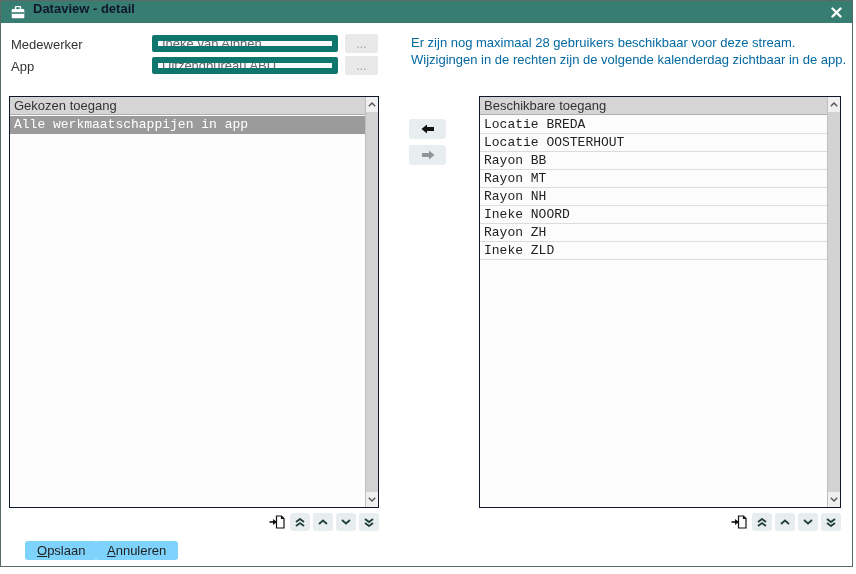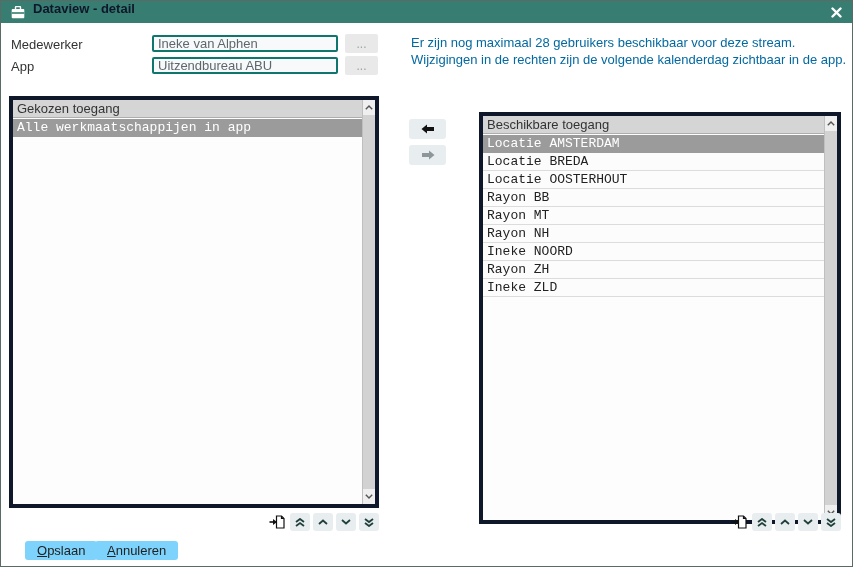--- a/index.html
+++ b/index.html
@@ -8,27 +8,27 @@
   #window{position:absolute;left:0;top:0;width:853px;height:567px;background:#fff;
           border:1px solid #5c6a66;box-sizing:border-box;}
   
   .titlebar{position:absolute;left:0;top:0;right:0;height:22px;background:#377d72;
             display:flex;color:#0f172a;}
   .titlebar .ticon{margin-left:10px;display:flex;align-items:center;}
   .titlebar .ttext{margin-left:8px;font-weight:bold;font-size:13px;}
   .titlebar .close{margin-left:auto;margin-right:10px;cursor:pointer;display:flex;align-items:center;}
   
   .flabel{position:absolute;left:10px;color:#333;}
-  .finput{position:absolute;width:186px;height:17px;background:#f7f9fa;border:2px solid #0f766e;
+  .finput{position:absolute;width:186px;height:17px;background:#f7f9fa;border:6px solid #0f766e;
           border-radius:2px;font-family:inherit;font-size:13px;color:#5e686c;padding:0 4px;box-sizing:border-box;}
   .browse{position:absolute;width:33px;height:19px;background:#e9e9e9;border:none;border-radius:2px;
           color:#9aa3a6;font-size:12px;line-height:10px;cursor:pointer;}
   .info{position:absolute;left:410px;top:33px;line-height:17px;color:#0369a1;}
   
-  .listbox{position:absolute;border:4px solid #0f172a;background:#fdfdfd;box-sizing:border-box;}
+  .listbox{position:absolute;border:1px solid #0f172a;background:#fdfdfd;box-sizing:border-box;}
   .list-header{position:absolute;top:0;left:0;right:13px;height:18px;background:#d5d5d5;
                border-bottom:1px solid #aeaeae;line-height:18px;padding-left:4px;color:#333;box-sizing:border-box;}
   .list-rows{position:absolute;top:19px;left:0;right:13px;bottom:0;overflow:hidden;}
   .list-row{height:17px;line-height:17px;padding-left:4px;border-bottom:1px solid #dcdcdc;
             background:#fcfcfc;color:#222;cursor:default;white-space:nowrap;font-family:Liberation Mono, monospace;}
   .list-row.selected{background:#9b9b9b;color:#fff;border-bottom:1px solid #9b9b9b;}
   .vscroll{position:absolute;top:0;right:0;bottom:0;width:13px;background:#d2d2d2;border-left:1px solid #bfbfbf;box-sizing:border-box;}
   .scroll-arrow{position:absolute;left:0;right:0;height:15px;background:#efefef;display:flex;
                 align-items:center;justify-content:center;cursor:pointer;}
   .scroll-arrow.up{top:0;}
@@ -94,24 +94,23 @@
             </svg>
         </div>
         <div class="scroll-arrow down">
           <svg width="8" height="5" viewBox="0 0 8 5">
               <path d="M0.8 0.8 L4 4 L7.2 0.8" fill="none" stroke="#555" stroke-width="1.4"></path>
             </svg>
         </div>
       </div>
     </div>
 
-    <div class="listbox" style="left:478px;top:95px;width:362px;height:412px;margin-top:16px;">
+    <div class="listbox" style="left:478px;top:95px;width:362px;height:412px;">
       <div class="list-header">Beschikbare toegang</div>
       <div class="list-rows">
-          <div class="list-row selected">Locatie AMSTERDAM</div>
           <div class="list-row">Locatie BREDA</div>
           <div class="list-row">Locatie OOSTERHOUT</div>
           <div class="list-row">Rayon BB</div>
           <div class="list-row">Rayon MT</div>
           <div class="list-row">Rayon NH</div>
           <div class="list-row">Ineke NOORD</div>
           <div class="list-row">Rayon ZH</div>
           <div class="list-row">Ineke ZLD</div>
         </div>
       <div class="vscroll">

